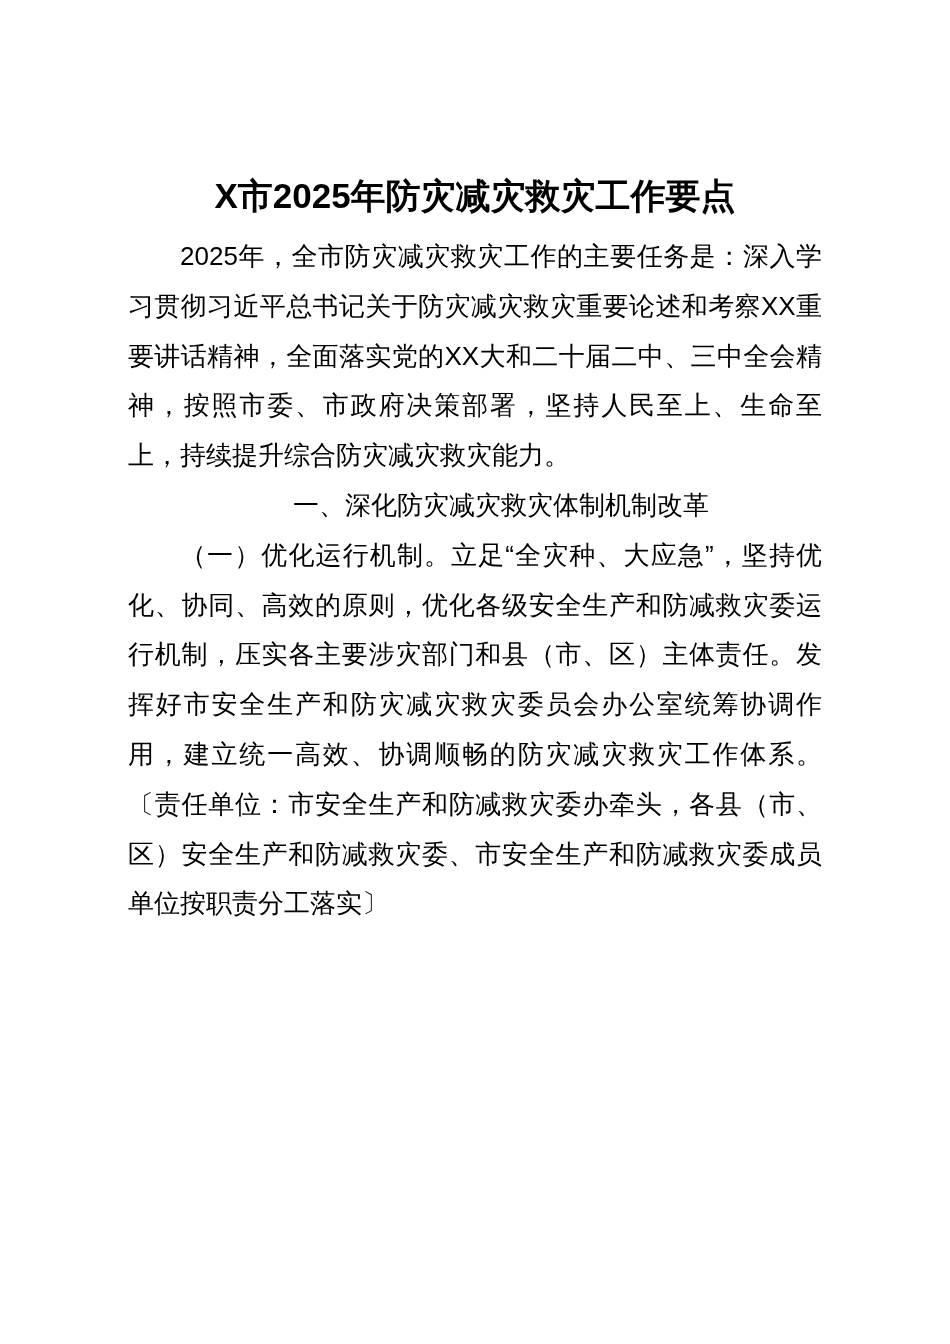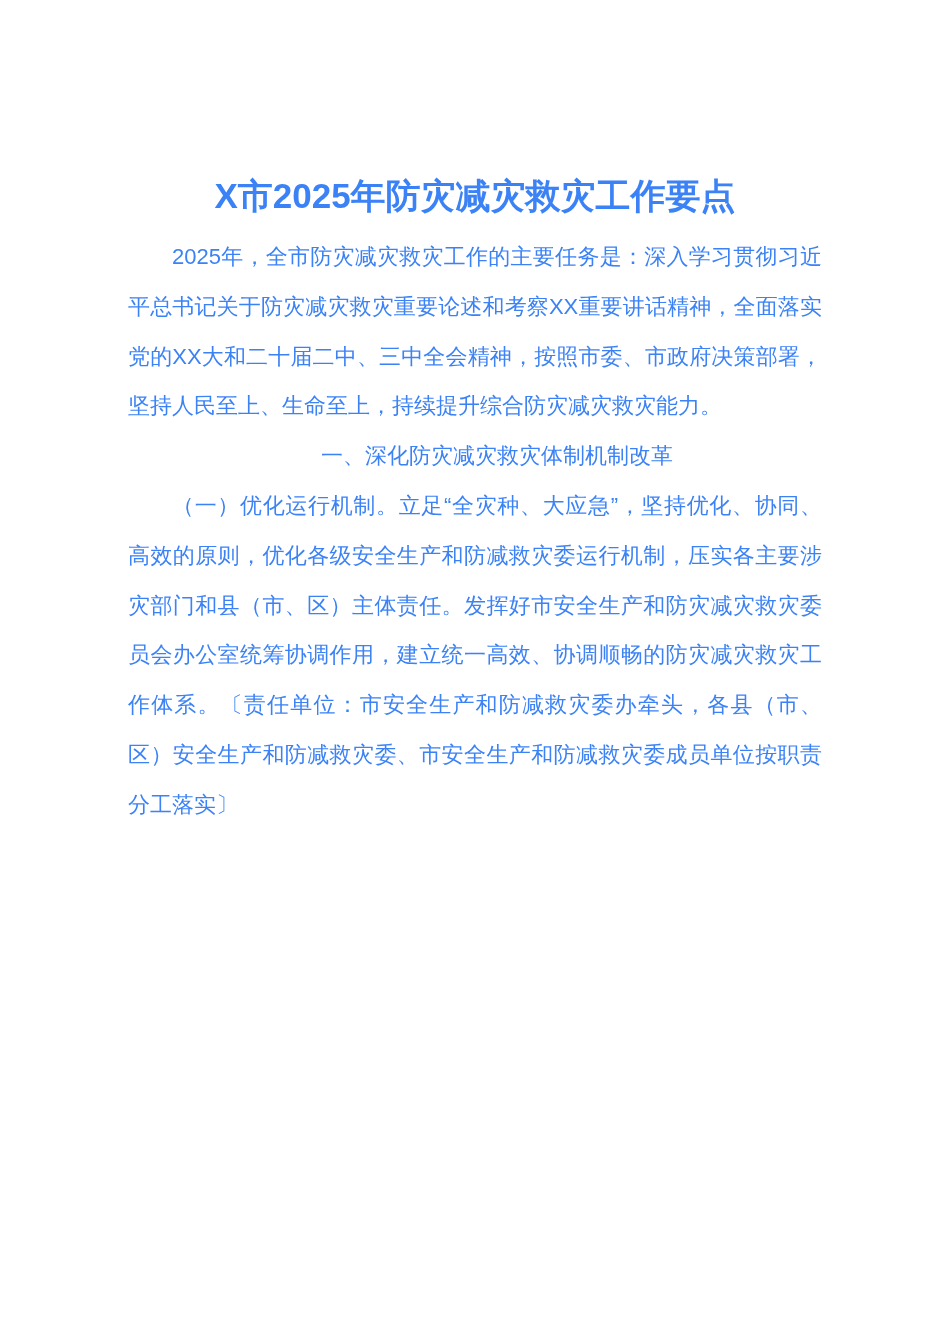--- a/index.html
+++ b/index.html
@@ -11,34 +11,34 @@
     height: 1344px;
     background: #ffffff;
     overflow: hidden;
   }
   .page {
     box-sizing: border-box;
     width: 950px;
     height: 1344px;
     padding: 168px 128px 0 128px;
     background: #ffffff;
-    color: #3b82f6;
+    color: #000000;
     font-family: "Liberation Sans", "DejaVu Sans", sans-serif;
   }
   .doc-title {
     margin: 0 0 8px 0;
     font-size: 35px;
     line-height: 56px;
     font-weight: bold;
     text-align: center;
     white-space: nowrap;
   }
   .para {
     margin: 0;
-    font-size: 22px;
+    font-size: 26px;
     line-height: 49.8px;
     text-align: justify;
     text-indent: 2em;
     word-break: break-all;
   }
   .para.heading {
     text-align: center;
     font-weight: normal;
   }
 </style>

